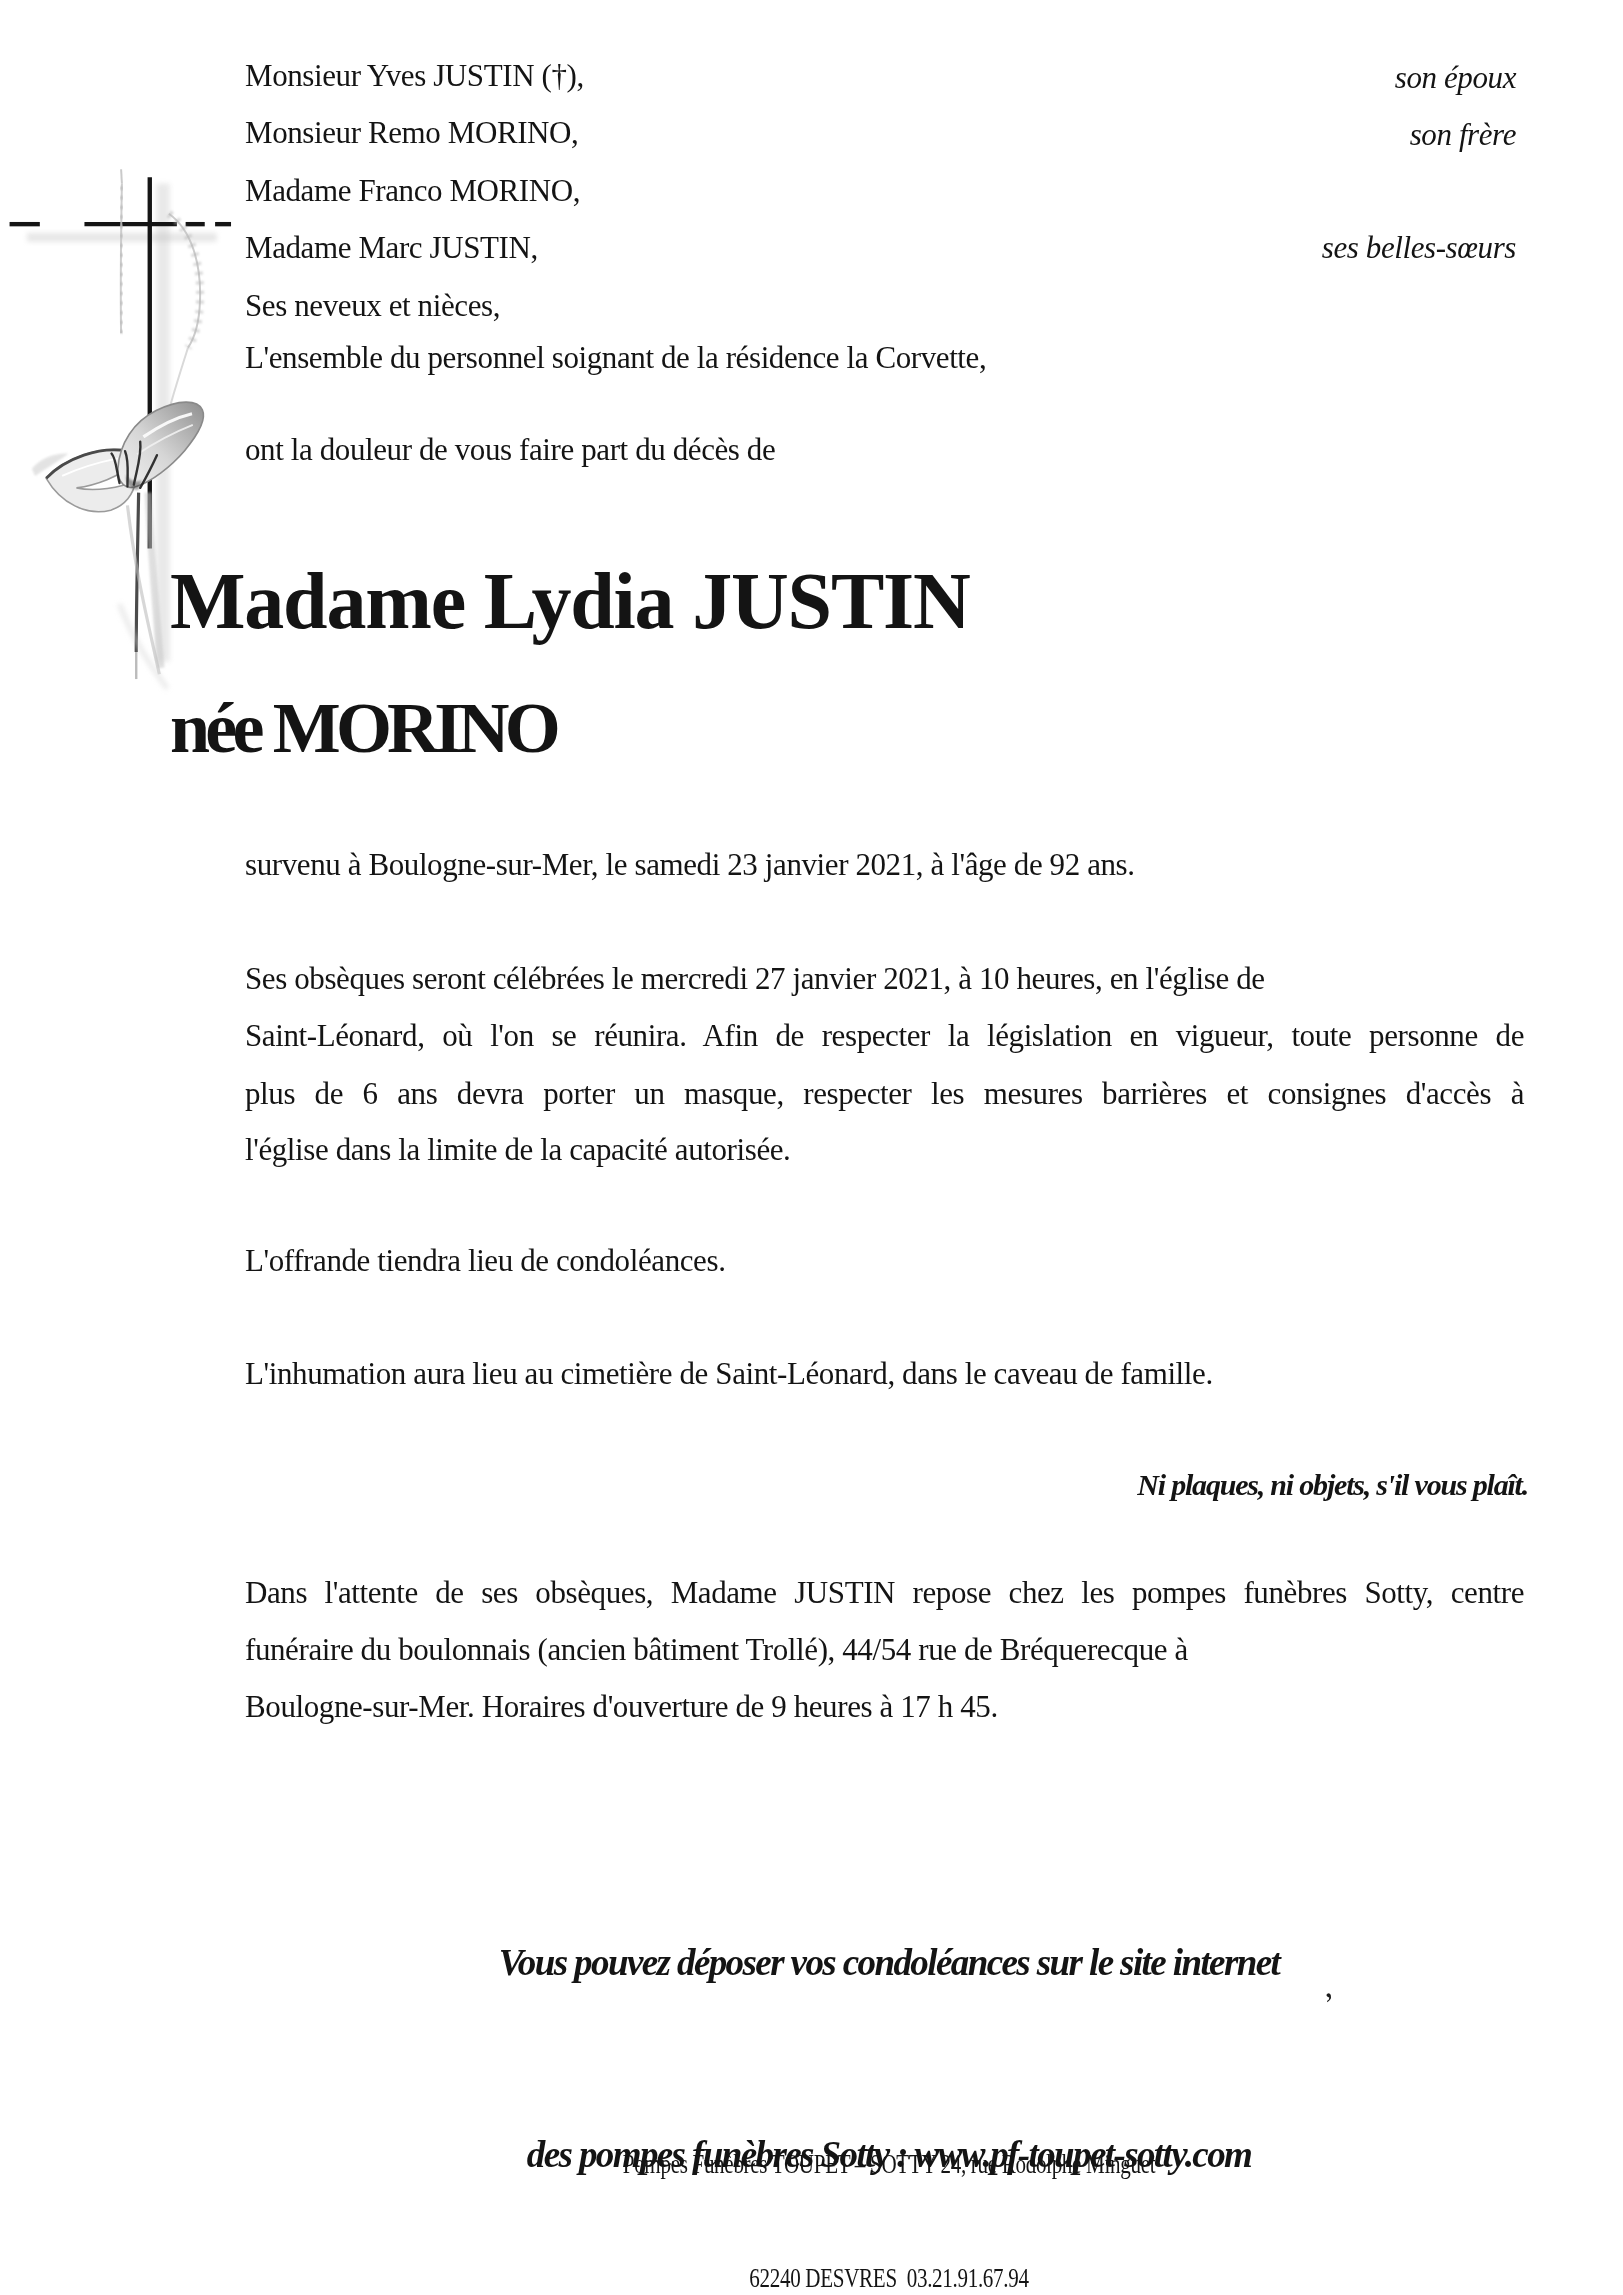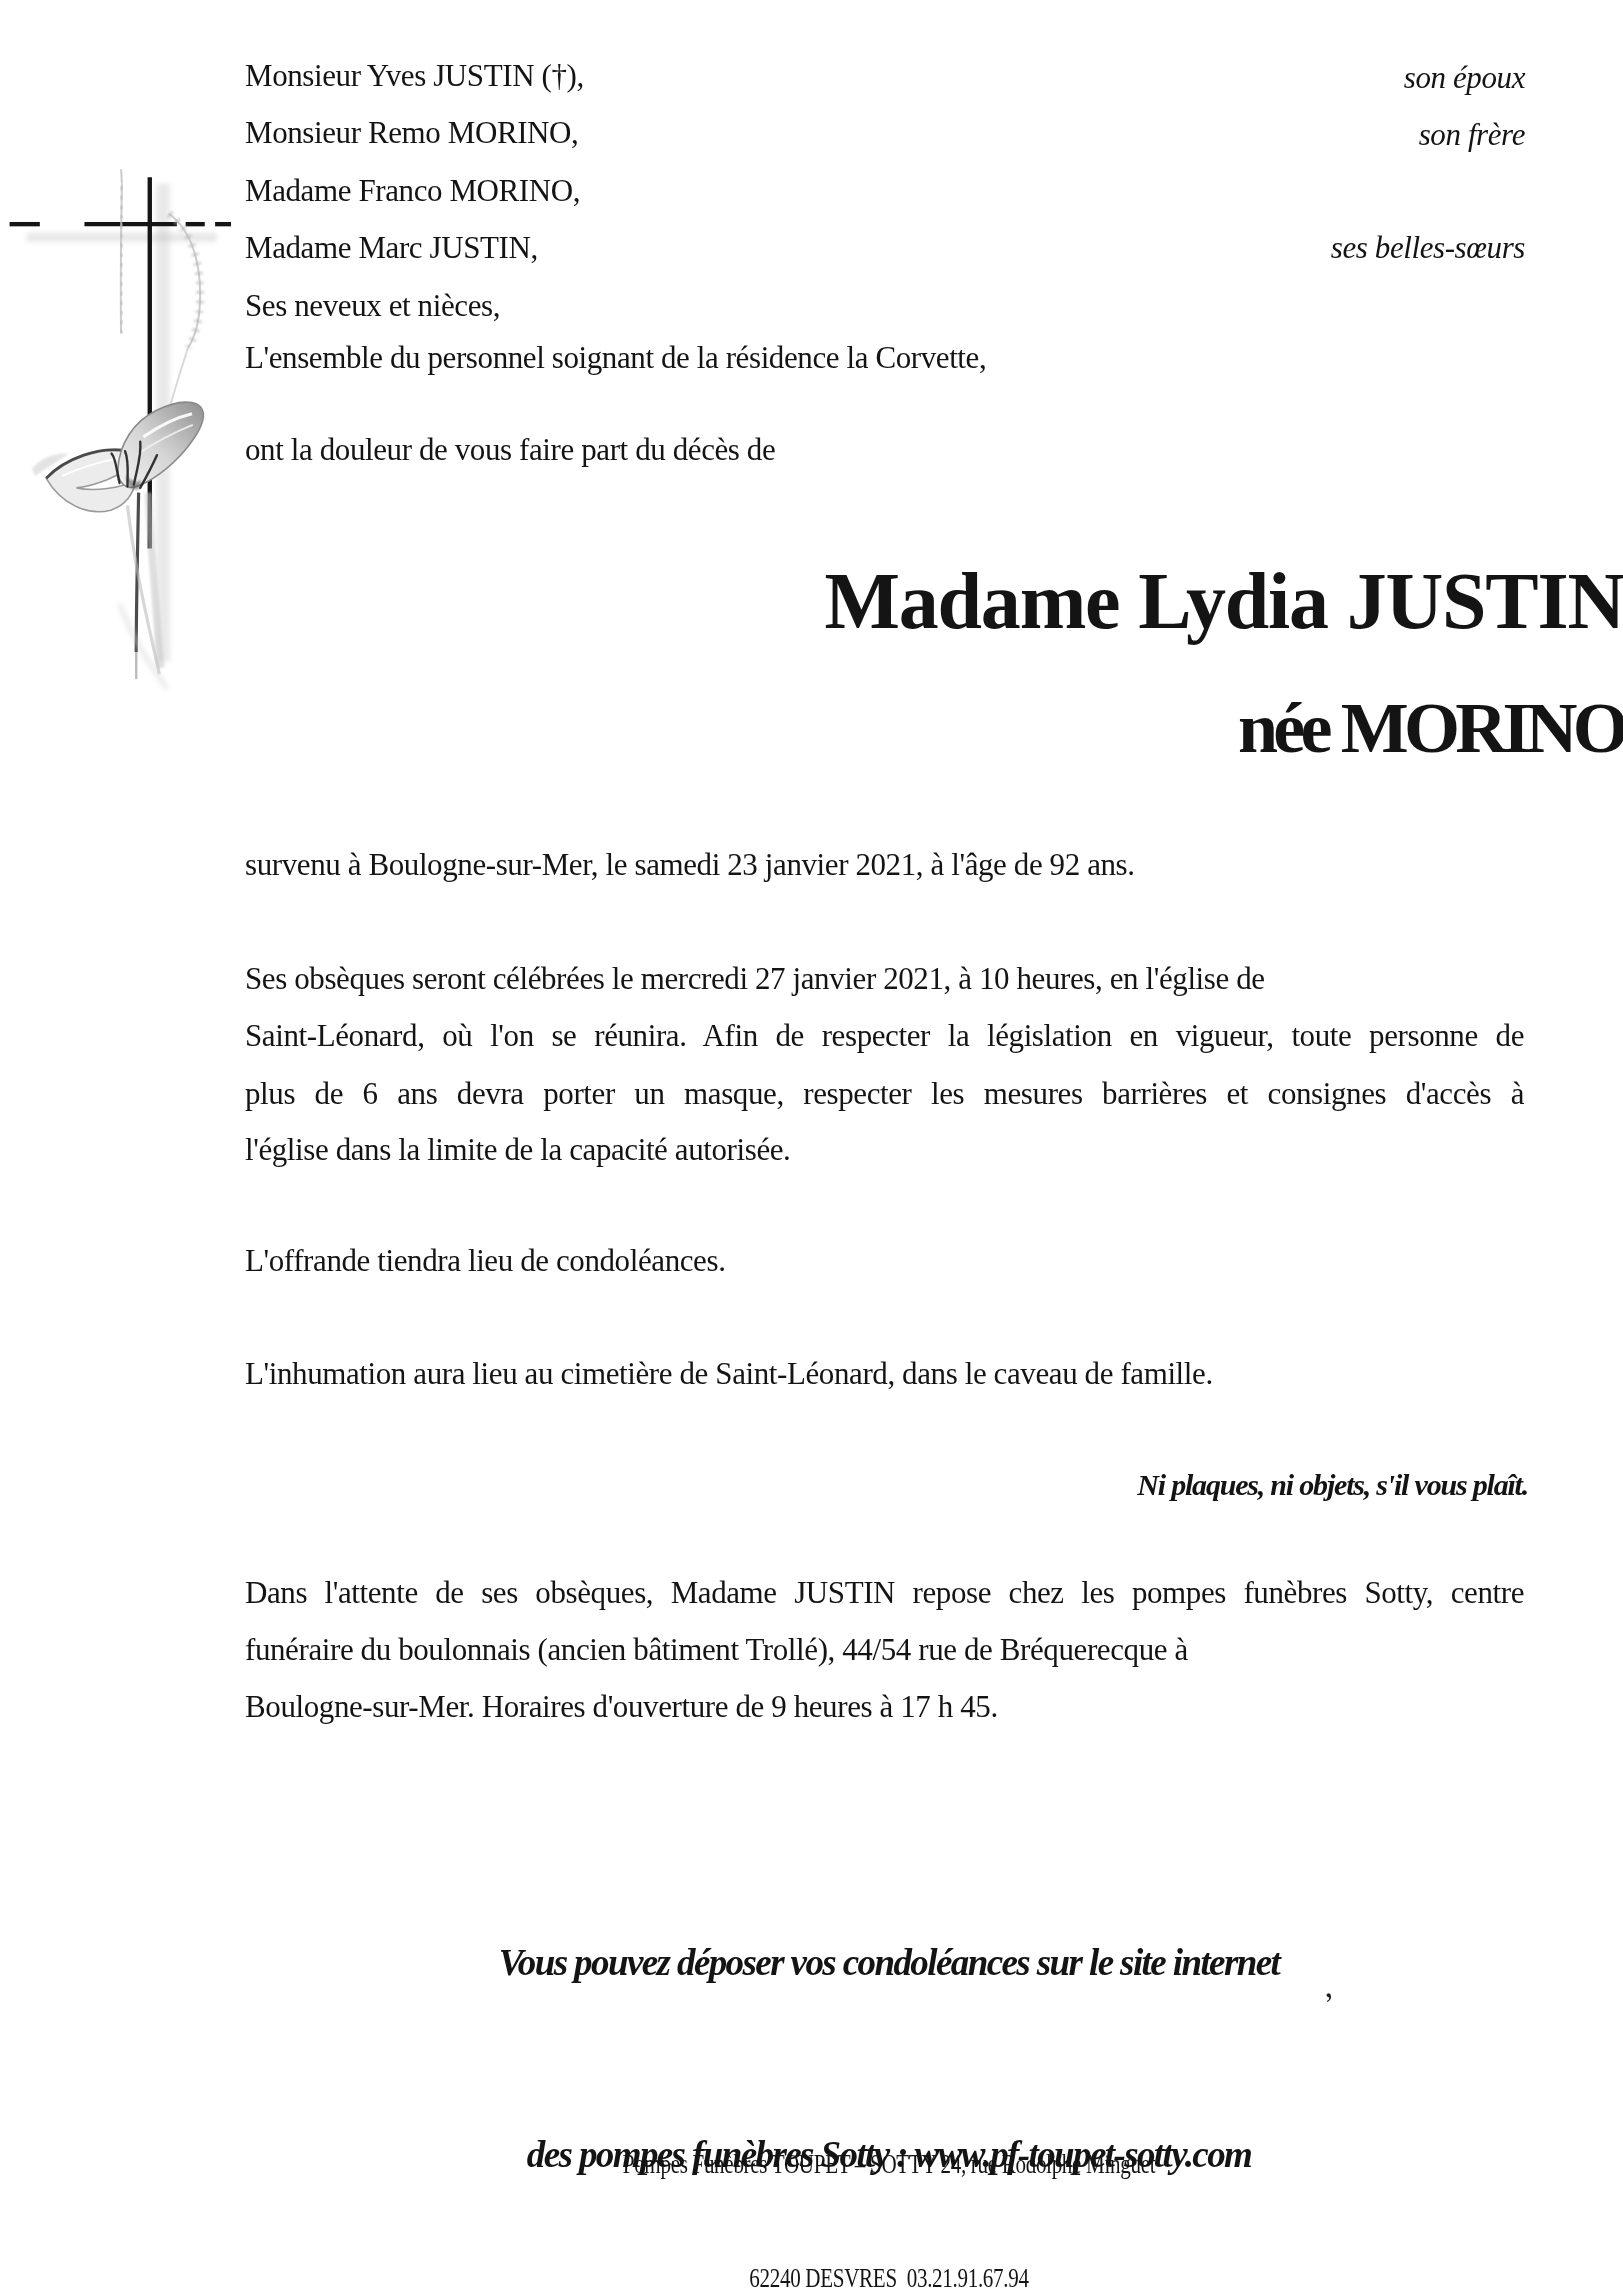--- a/index.html
+++ b/index.html
@@ -25,26 +25,26 @@
     font-size:31px;
     letter-spacing:-0.4px;
     line-height:1.1;
     text-align:justify;
     text-align-last:justify;
     white-space:normal;
   }
   .name-col{left:245px;}
   .rel{
     font-style:italic;
-    right:99px;
+    right:108px;
     text-align:center;
   }
   .center{
     left:170px;right:0;
-    text-align:right;
+    text-align:left;
     white-space:pre;
   }
   .title{
     font-size:80px;
     font-weight:bold;
     letter-spacing:-1.2px;
   }
   .subtitle{
     font-size:72px;
     font-weight:bold;

